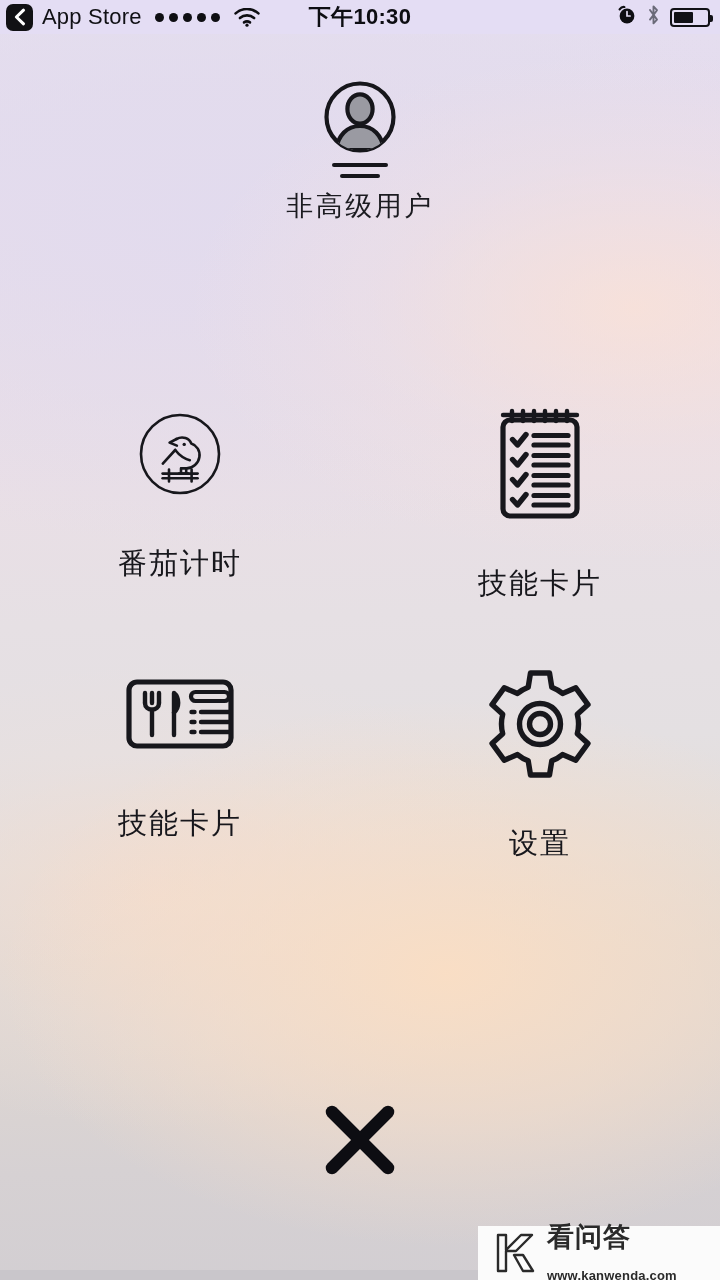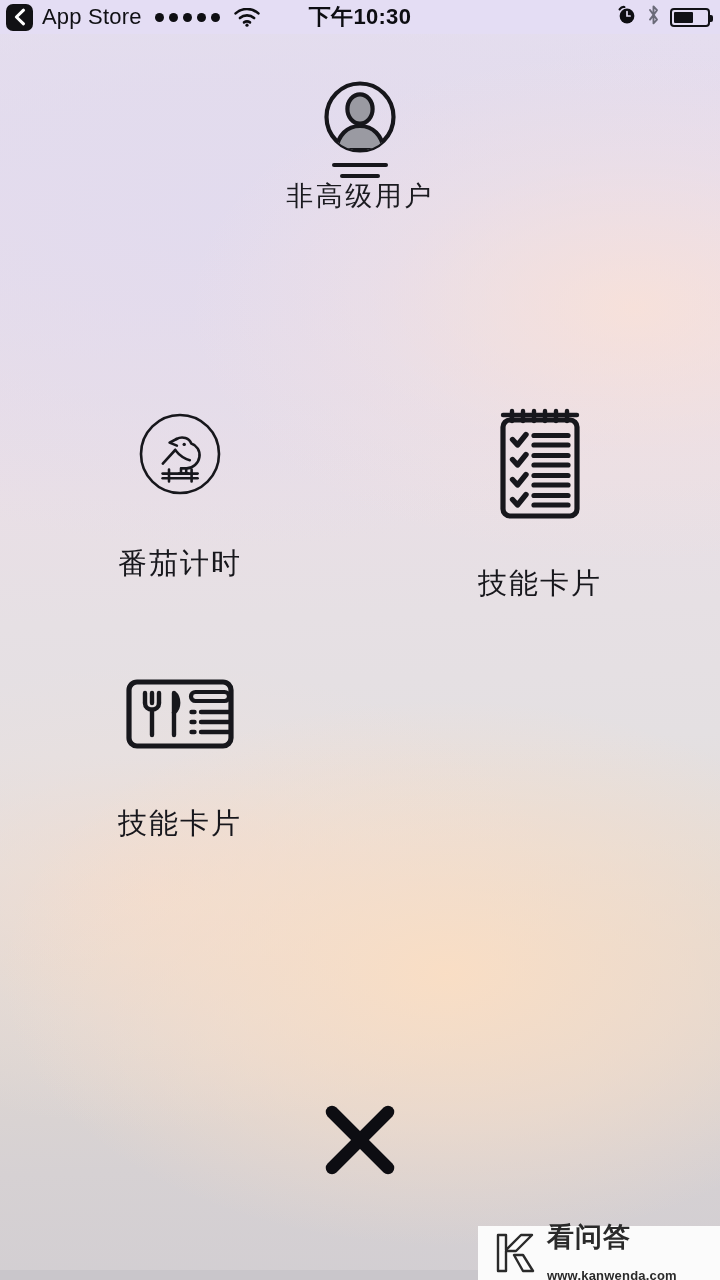--- a/index.html
+++ b/index.html
@@ -80,21 +80,21 @@
   #profile {
     position:absolute; top:78px; left:0; width:720px;
     display:flex; flex-direction:column; align-items:center;
   }
   #avatar-wrap { display:flex; flex-direction:column; align-items:center; }
   #avatar-lines { display:flex; flex-direction:column; align-items:center; gap:7px; margin-top:7px; }
   #avatar-lines span { display:block; height:4px; background:#16161b; border-radius:2px; }
   #avatar-lines span.l1 { width:56px; }
   #avatar-lines span.l2 { width:40px; }
   #profile-name {
-    margin-top:0;
+    margin-top:10px;
     font-size:27px; color:#1b1b20; letter-spacing:2.5px; font-weight:400;
   }
 
   
   #grid {
     position:absolute; top:406px; left:0; width:720px;
     display:grid;
     grid-template-columns:360px 360px;
     grid-template-rows:178px 178px;
     row-gap:82px;
@@ -301,20 +301,38 @@
                 <path d="M76 46 L104 46"></path>
               <path d="M66.5 56 L69.5 56"></path>
                 <path d="M76 56 L104 56"></path>
             </g>
           </g>
         </svg>
       </div>
       <div class="tile-label">技能卡片</div>
     </div>
 
+    <div class="tile">
+      <div class="tile-icon">
+        <svg width="116" height="116" viewBox="0 0 116 116" aria-hidden="true">
+          <g fill="none" stroke="#17171c" stroke-width="5.4" stroke-linejoin="round" stroke-linecap="round">
+            <path d="M48.5 7 L67.5 7 L69.8 21.2
+                     A39 39 0 0 1 80.5 27.4 L93.8 21.8 L106 38.6 L95.3 48.3
+                     A39 39 0 0 1 95.3 67.7 L106 77.4 L93.8 94.2 L80.5 88.6
+                     A39 39 0 0 1 69.8 94.8 L67.5 109 L48.5 109 L46.2 94.8
+                     A39 39 0 0 1 35.5 88.6 L22.2 94.2 L10 77.4 L20.7 67.7
+                     A39 39 0 0 1 20.7 48.3 L10 38.6 L22.2 21.8 L35.5 27.4
+                     A39 39 0 0 1 46.2 21.2 Z"></path>
+            <circle cx="58" cy="58" r="20.5"></circle>
+            <circle cx="58" cy="58" r="10.5"></circle>
+          </g>
+        </svg>
+      </div>
+      <div class="tile-label">设置</div>
+    </div>
   </div>
 
   <div id="close-btn">
     <svg width="80" height="80" viewBox="0 0 80 80" aria-hidden="true">
       <g stroke="#0d0d12" stroke-width="12.5" stroke-linecap="round">
         <path d="M12 12 L68 68"></path>
         <path d="M68 12 L12 68"></path>
       </g>
     </svg>
   </div>

